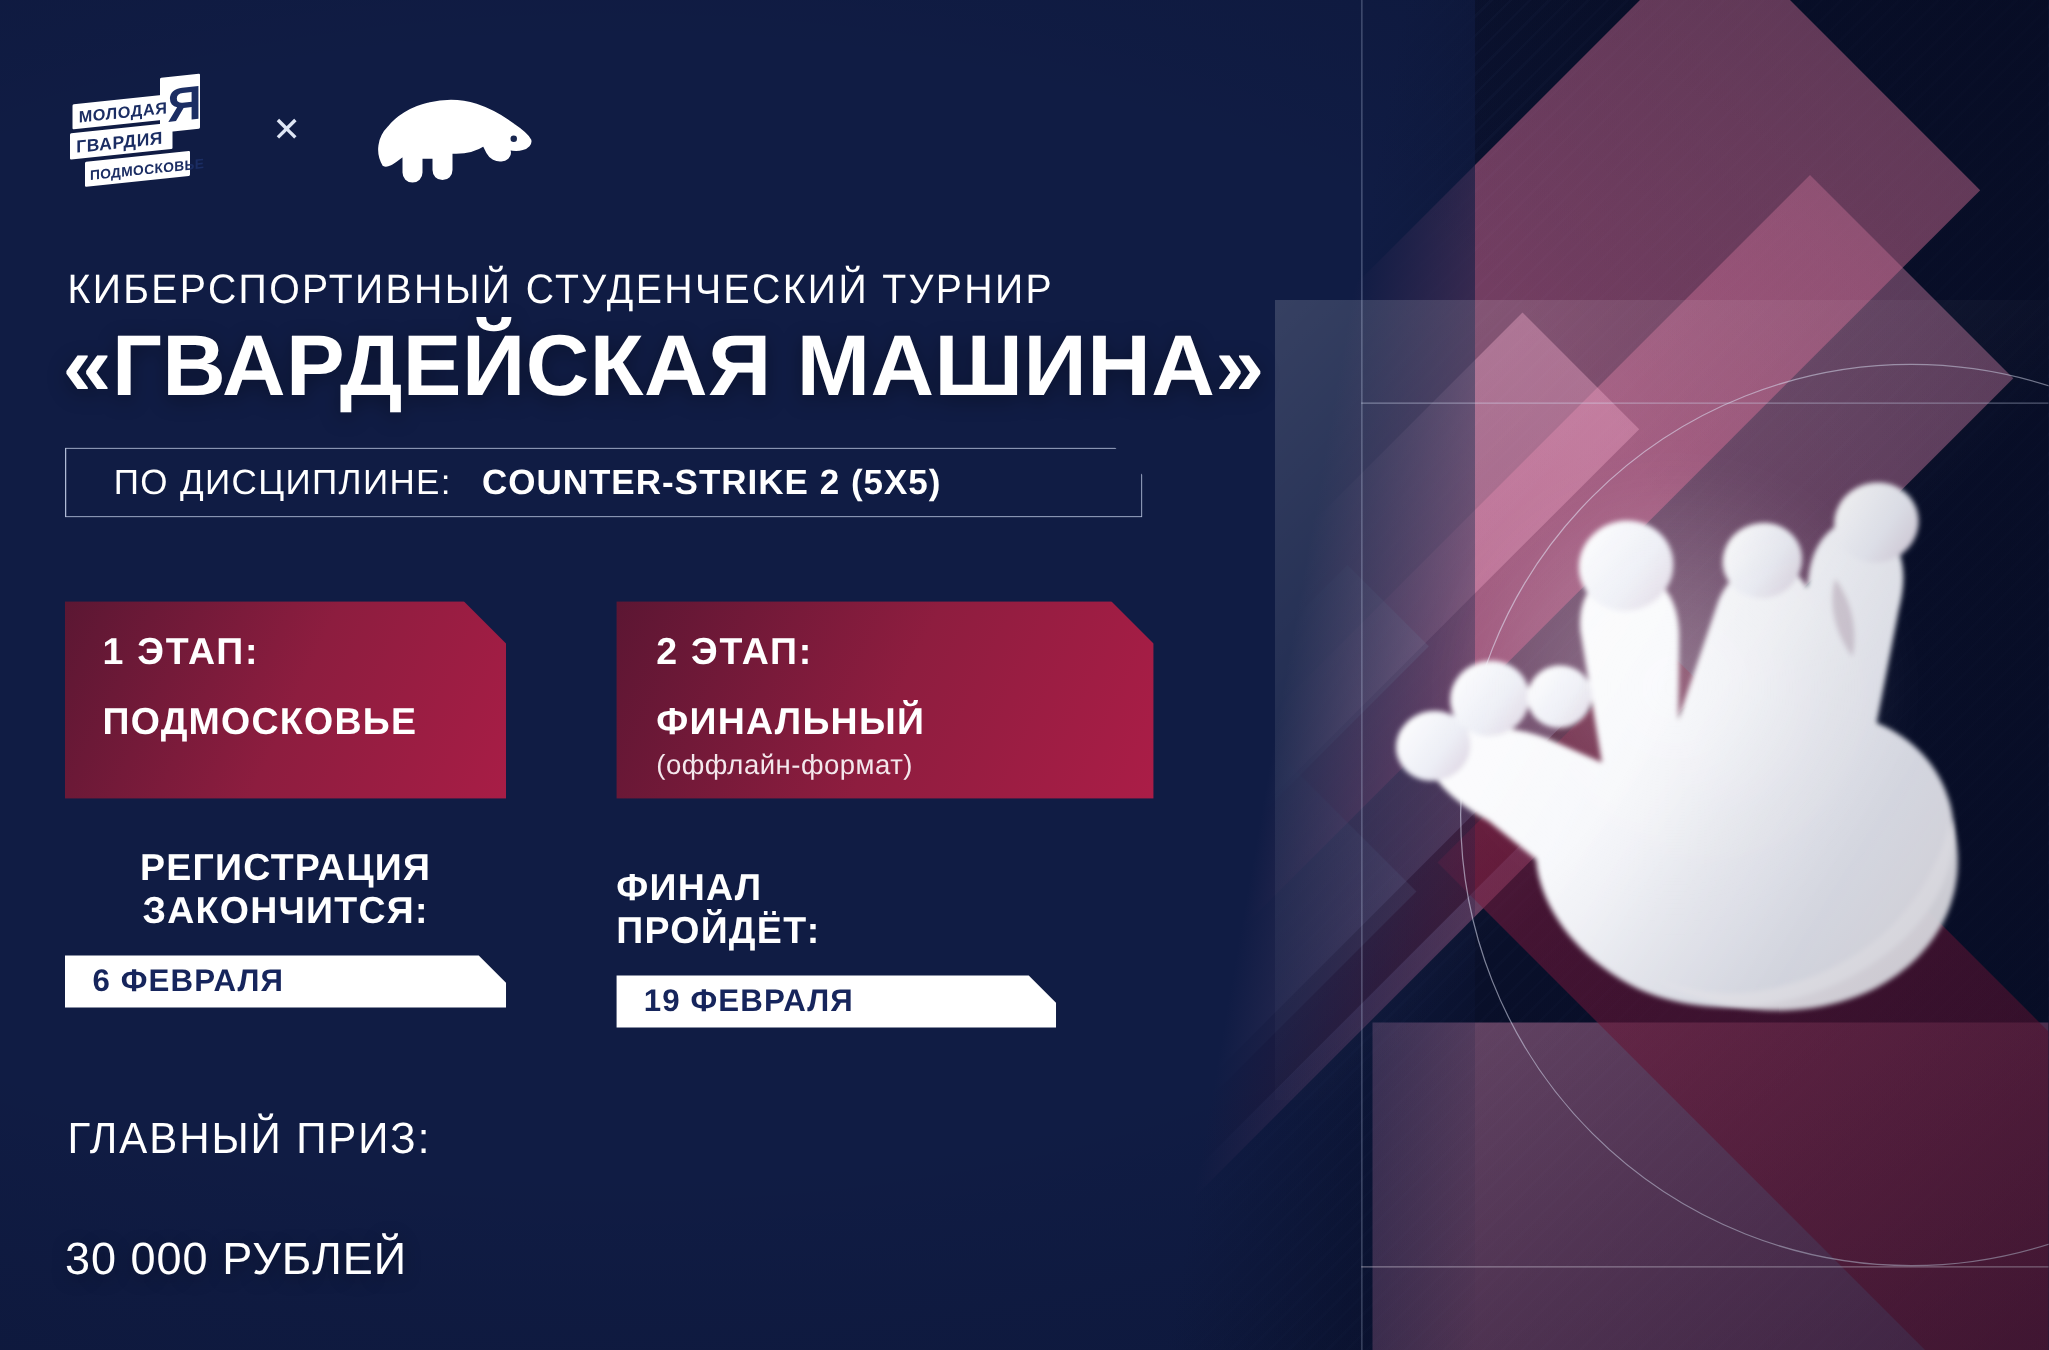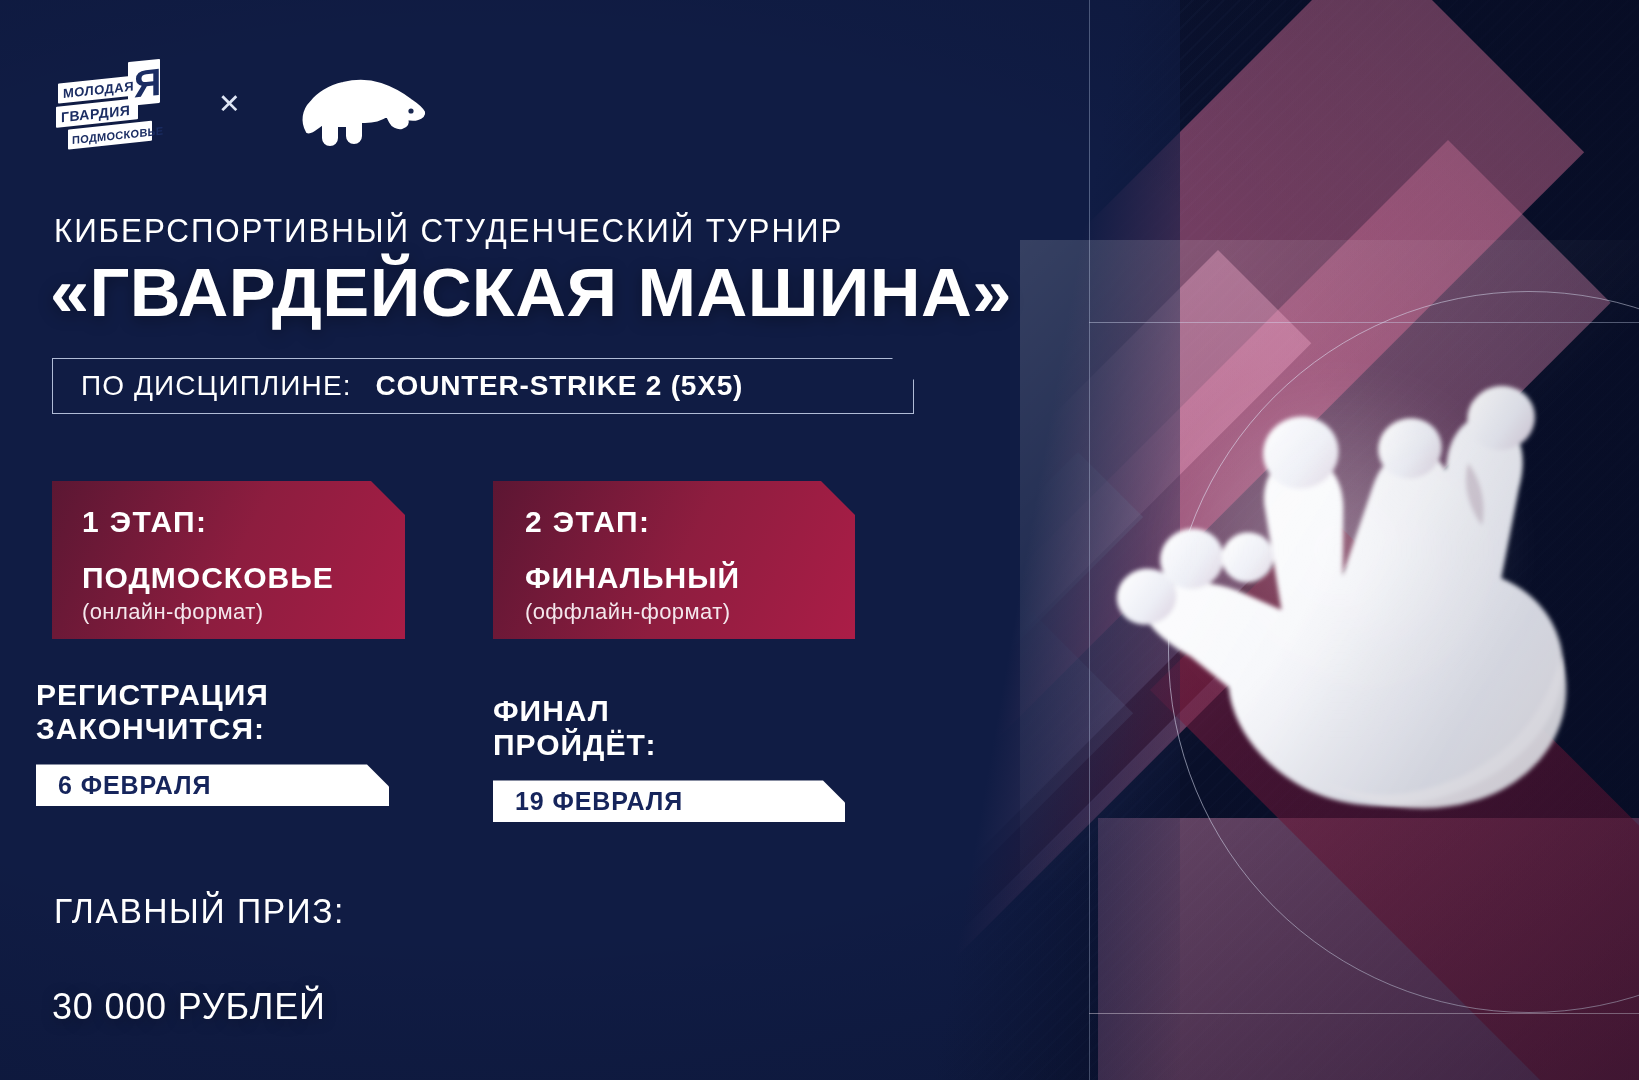--- a/index.html
+++ b/index.html
@@ -112,46 +112,46 @@
     position:absolute; left:50px; top:253px;
     font-size:69px; font-weight:700; color:#ffffff; letter-spacing:0.4px;
     white-space:nowrap;
     text-shadow:0 4px 16px rgba(0,0,0,.35);
     transform:scaleX(1.02); transform-origin:left center;
   }
 
   
   .disc{
     position:absolute; left:52px; top:358px; width:862px; height:56px;
-    display:flex; align-items:center; padding-left:28px;
+    display:flex; align-items:center; padding-left:38px;
     color:#fff; font-size:28px; letter-spacing:1.1px;
     border:1px solid rgba(205,215,240,.85);
     clip-path:polygon(0 0, calc(100% - 22px) 0, 100% 22px, 100% 100%, 0 100%);
   }
   .disc b{ font-weight:700; letter-spacing:0.8px; }
   .disc .lead{ font-weight:400; }
 
   
   .stage{
     position:absolute; top:481px; height:158px;
     color:#fff; padding:24px 26px 0 30px;
     clip-path:polygon(0 0, calc(100% - 34px) 0, 100% 34px, 100% 100%, 0 100%);
     box-shadow:0 10px 26px rgba(0,0,0,.30);
   }
   .stage1{ left:52px; width:353px;
     background:linear-gradient(115deg, #5b1733 0%, #8d1d3f 52%, #a81d46 100%); }
-  .stage2{ left:493px; width:362px;
+  .stage2{ left:493px; width:430px;
     background:linear-gradient(115deg, #5c1633 0%, #8e1d3f 52%, #ab1d47 100%);padding-left:32px; }
   .stage .num{ font-size:30px; font-weight:700; letter-spacing:1.4px; margin-bottom:22px; }
   .stage .name{ font-size:30px; font-weight:700; letter-spacing:1.0px; margin-bottom:4px; }
   .stage .fmt{ font-size:22px; font-weight:400; letter-spacing:0.4px; color:#f4e7ec; }
 
   
   .dblock{ position:absolute; top:678px; color:#fff; }
-  .d1{ left:36px; } .d2{ left:493px;margin-top:16px; }
+  .d1{ left:52px;text-align:center; } .d2{ left:493px;margin-top:16px; }
   .dlabel{ font-size:30px; font-weight:700; line-height:1.14; letter-spacing:1.0px; }
   .dbadge{
     margin-top:18px; height:42px; display:flex; align-items:center;
     padding-left:22px; background:#ffffff; color:#16255c;
     font-size:25px; font-weight:700; letter-spacing:0.9px;
     clip-path:polygon(0 0, calc(100% - 22px) 0, 100% 22px, 100% 100%, 0 100%);
   }
   .d1 .dbadge{ width:353px; }
   .d2 .dbadge{ width:352px; }
 
@@ -301,21 +301,20 @@
   <div class="maintitle">«ГВАРДЕЙСКАЯ МАШИНА»</div>
 
   <div class="disc">
     <span class="lead">ПО ДИСЦИПЛИНЕ:</span>
     <b style="margin-left:24px">COUNTER-STRIKE 2 (5X5)</b>
   </div>
 
   <div class="stage stage1">
     <div class="num">1 ЭТАП:</div>
     <div class="name">ПОДМОСКОВЬЕ</div>
-    <div class="fmt">(онлайн-формат)</div>
   </div>
 
   <div class="stage stage2">
     <div class="num">2 ЭТАП:</div>
     <div class="name">ФИНАЛЬНЫЙ</div>
     <div class="fmt">(оффлайн-формат)</div>
   </div>
 
   <div class="dblock d1">
     <div class="dlabel">

